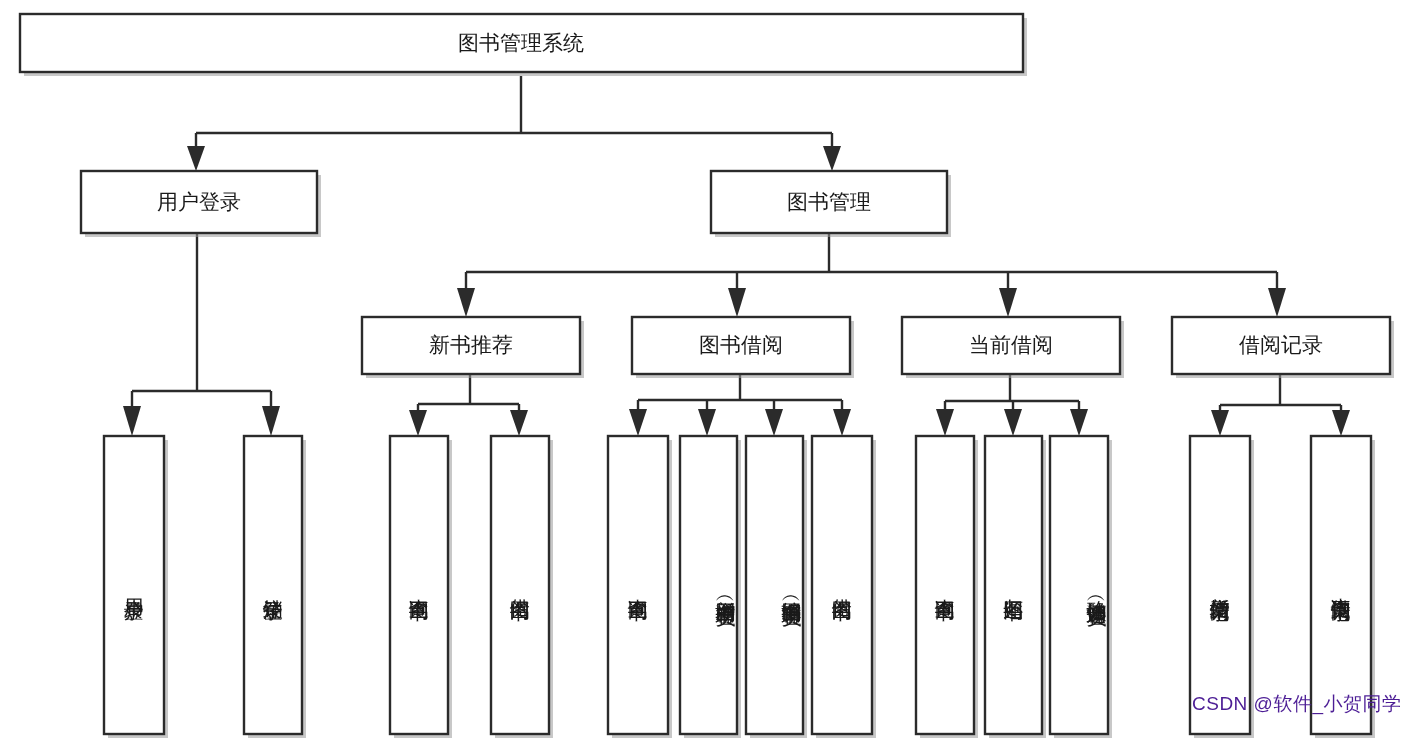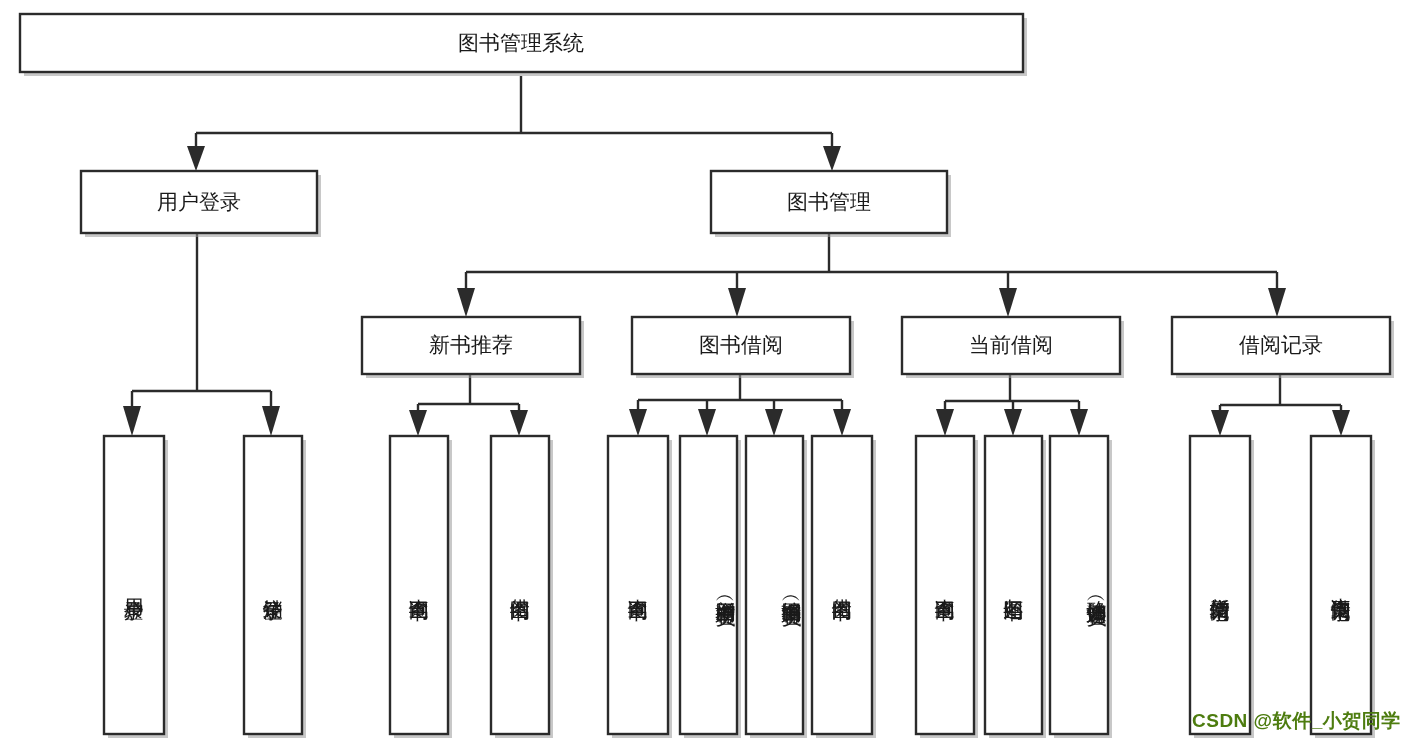--- a/index.html
+++ b/index.html
@@ -65,26 +65,25 @@
     text-orientation: upright;
     letter-spacing: 1px;
     white-space: nowrap;
     text-align: center;
     pointer-events: none;
   }
   .watermark {
     position: absolute;
     font-family: "Liberation Sans", "DejaVu Sans", sans-serif;
     font-size: 19px;
-    color: #4d7c0f;
+    color: #4c1d95;
     left: 1192px;
-    top: 708px;
+    top: 691px;
     white-space: nowrap;
     letter-spacing: 0.5px;
-    font-weight: bold;
   }
 </style>
 </head>
 <body>
 
 <div id="diagram-root">
 
   <svg id="diagram-svg" viewBox="0 0 1405 747">
 
     <g>

